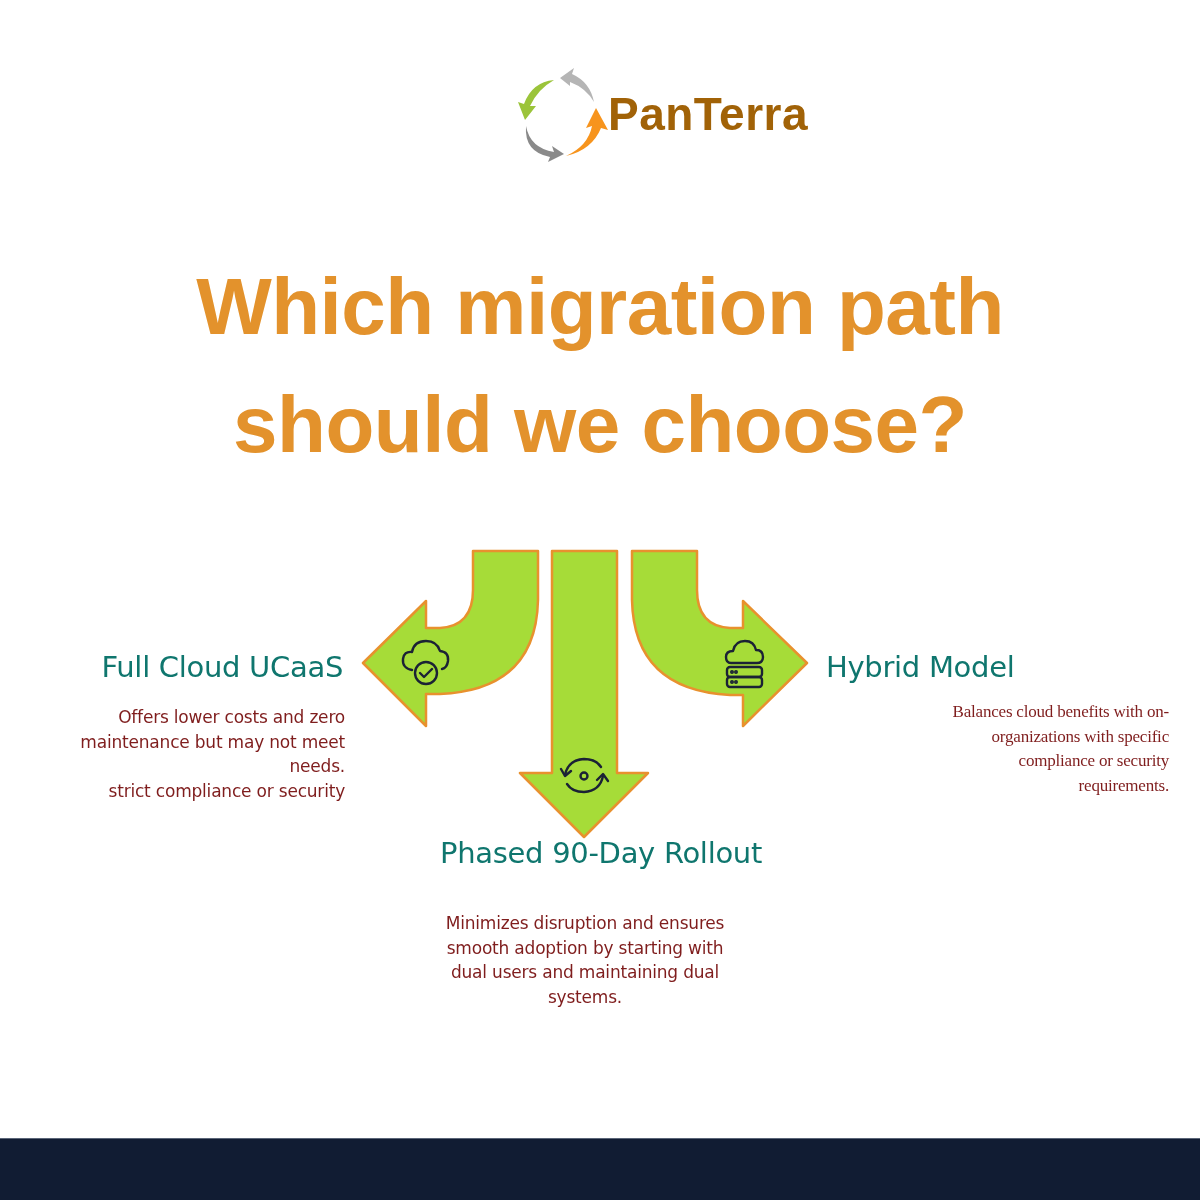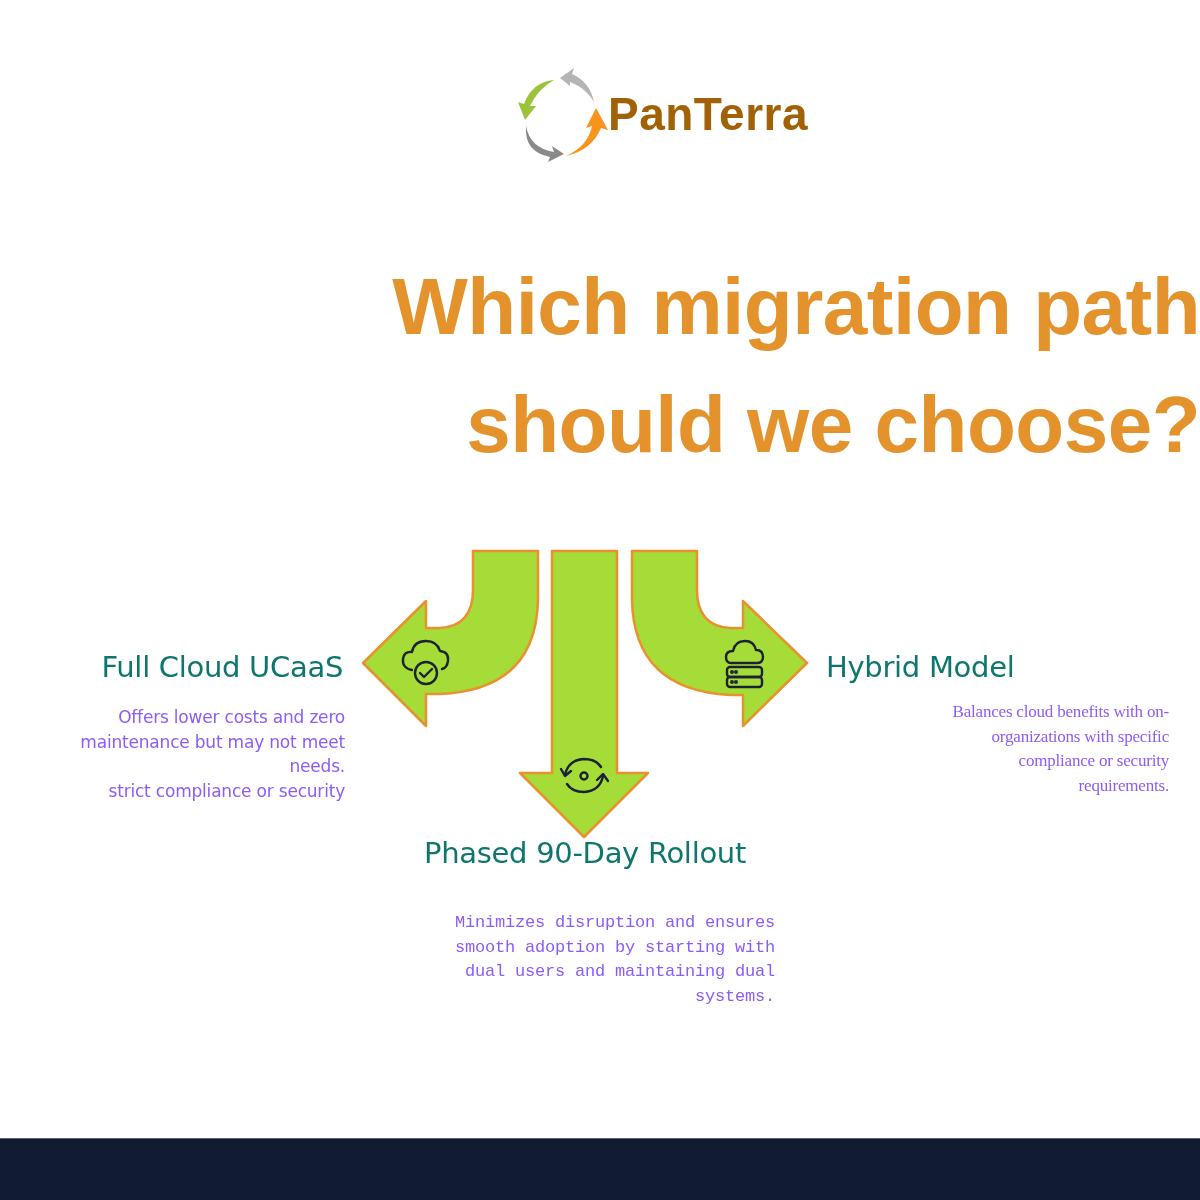--- a/index.html
+++ b/index.html
@@ -13,48 +13,48 @@
     
     .logo-mark { left: 508px; top: 64px; width: 100px; height: 100px; }
     .logo-text {
       left: 608px; top: 84px; font-size: 46px; font-weight: 700;
       color: #a16207; letter-spacing: 0.5px; line-height: 60px;
       font-family: "Liberation Sans", sans-serif;
     }
 
     
     .title {
-      left: 0; top: 248px; width: 1200px; text-align: right;
+      left: 0; top: 248px; width: 1200px; text-align: center;
       font-size: 80px; font-weight: 700; color: #e3922c;
       line-height: 118px; letter-spacing: -0.5px;
       font-family: "Liberation Sans", sans-serif;
     }
     .title span { display: block; }
 
     
     .diagram { left: 0; top: 0; width: 1200px; height: 1200px; pointer-events: none; }
     .diagram .arrow { pointer-events: auto; }
 
     .heading {
       font-size: 29px; color: #0f766e; line-height: 34px; white-space: nowrap;
       font-family: "DejaVu Sans", sans-serif; font-weight: 400; letter-spacing: -0.3px;
     }
     .body-text {
-      font-size: 17px; color: #8b5cf6; line-height: 24.5px;
+      font-size: 17px; color: #7f1d1d; line-height: 24.5px;
       font-family: "DejaVu Sans", sans-serif; letter-spacing: -0.2px;
     }
 
     .left-heading { right: 857px; top: 650px; text-align: right; }
     .left-body { left: 40px; top: 705px; width: 305px; text-align: right; }
 
     .right-heading { left: 826px; top: 650px; }
     .right-body { left: 824px; top: 700px; width: 345px; text-align: right; font-family: Liberation Serif, serif; }
 
-    .mid-heading { left: 380px; top: 836px; width: 410px; text-align: center; }
-    .mid-body { left: 395px; top: 911px; width: 380px; text-align: right; font-family: Liberation Mono, monospace; }
+    .mid-heading { left: 396px; top: 836px; width: 410px; text-align: center; }
+    .mid-body { left: 395px; top: 911px; width: 380px; text-align: center; }
 
     
     .footer {
       left: 0; top: 1138px; width: 1200px; height: 62px;
       background: #111c33; border-top: 1px solid #5a6578;
     }
   </style>
 </head>
 <body>
 

